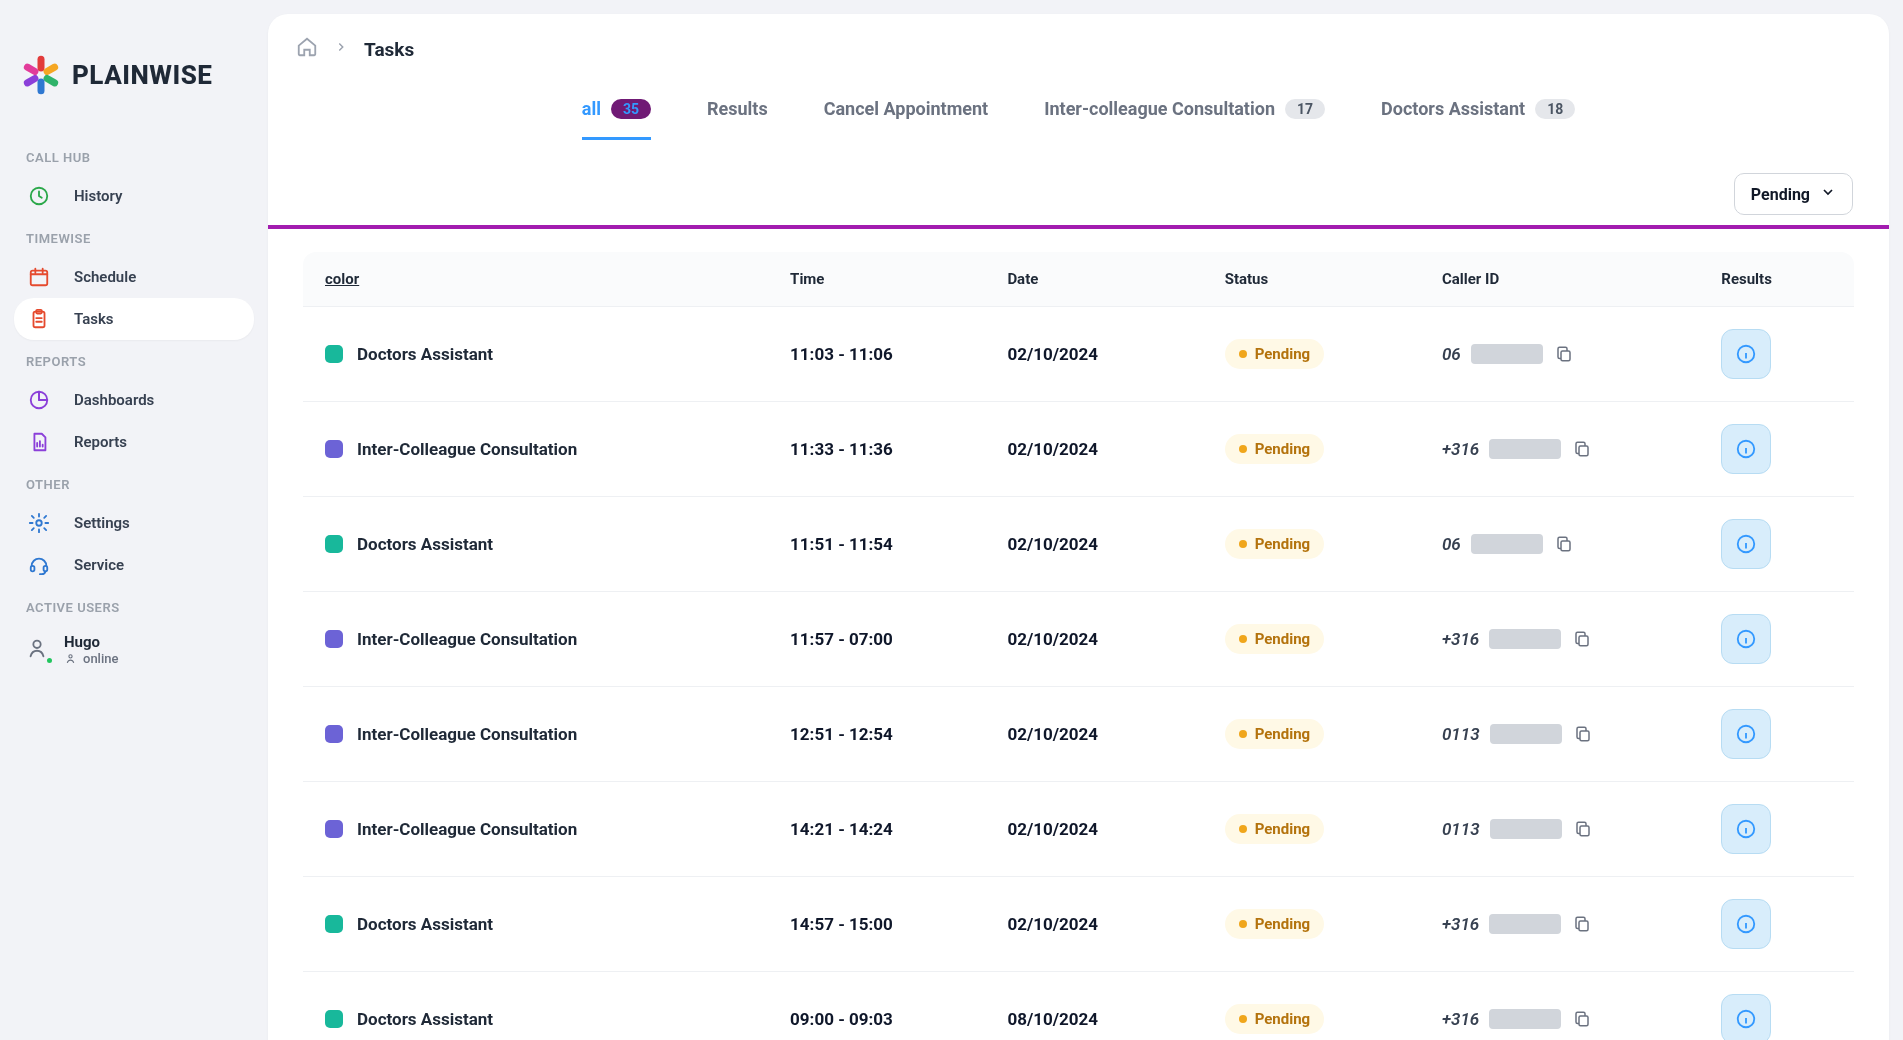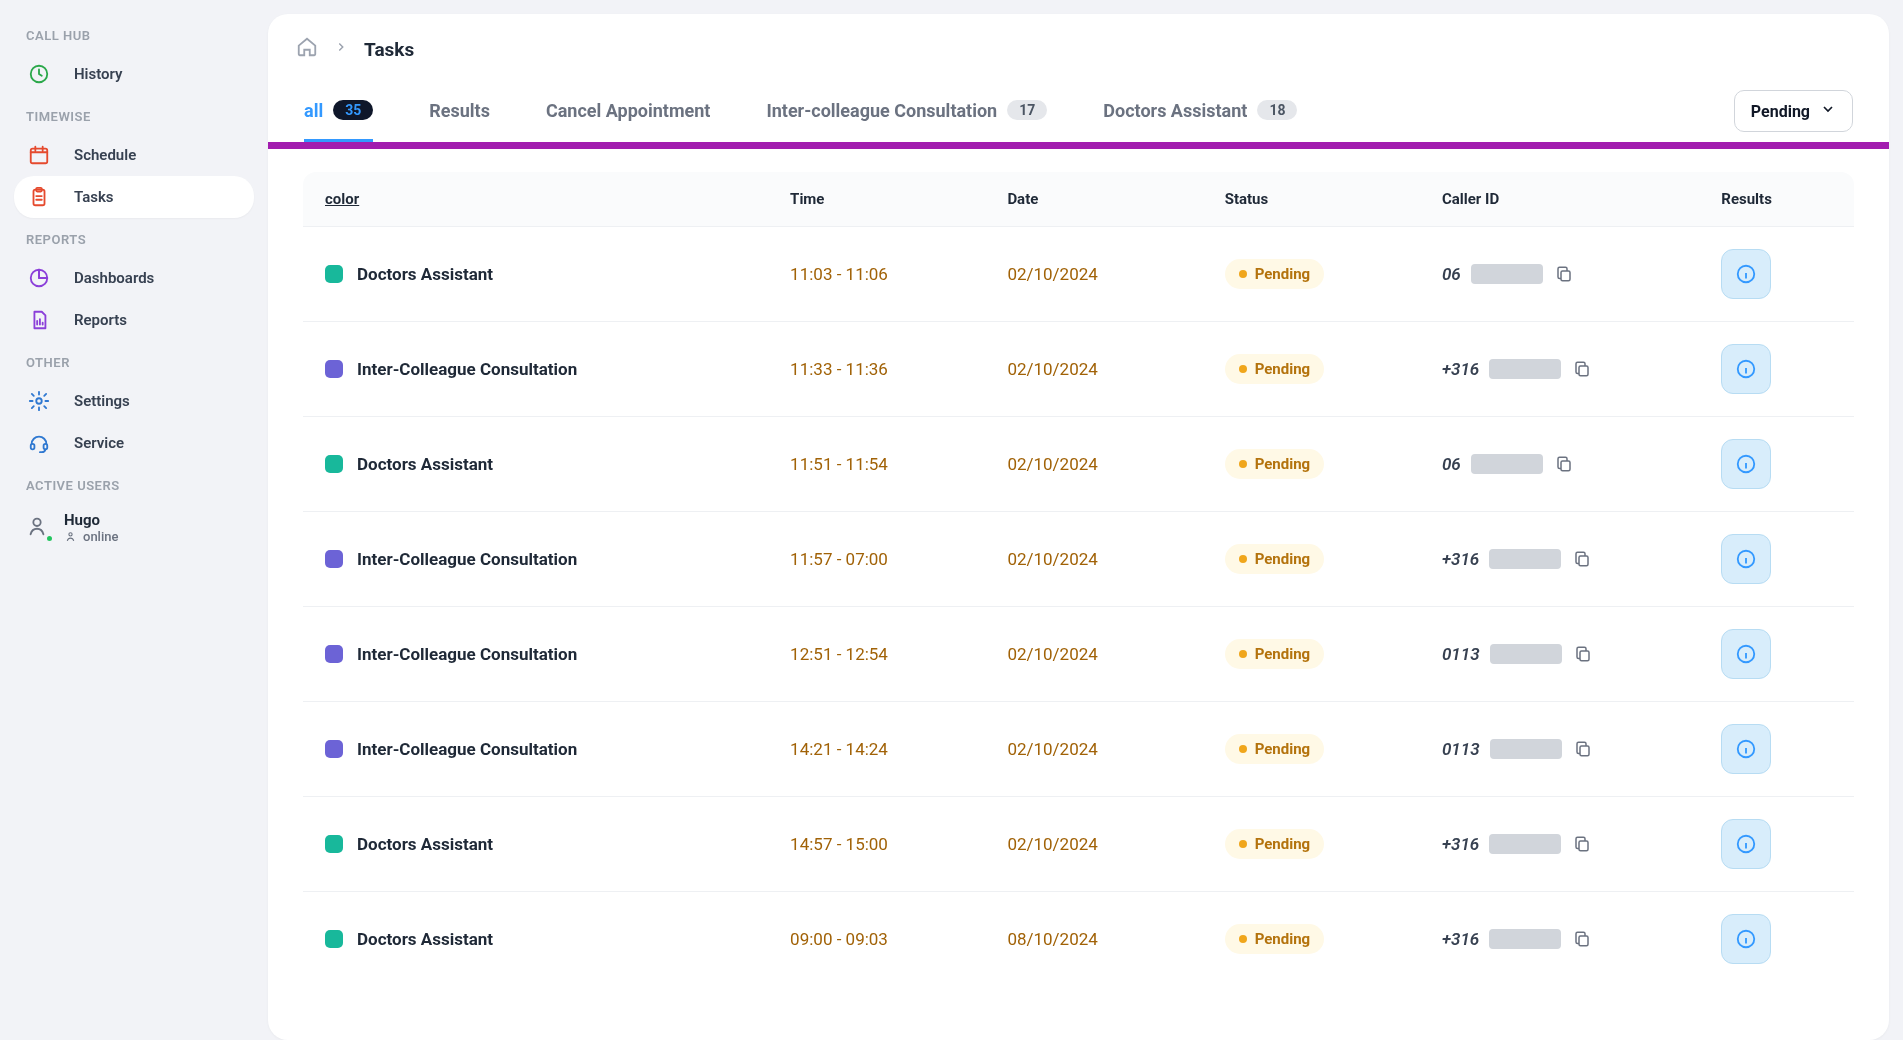--- a/index.html
+++ b/index.html
@@ -100,22 +100,23 @@
     align-items:center;
     gap: 16px;
     padding: 22px 28px 18px 28px;
     color:#6b7280;
   }
   .crumb-current { font-size: 19px; font-weight:700; color:#1f2937; }
   .tabs-bar {
     display:flex;
     align-items:center;
     padding: 0 36px;
-    border-bottom: 7px solid #a21caf;
+    border-bottom: 4px solid #a21caf;
     gap: 24px;
+    flex-direction: column;
   }
   .tab {
     display:flex;
     align-items:center;
     gap: 10px;
     padding: 18px 0 18px 0;
     font-size: 18px;
     font-weight:700;
     color:#6b7280;
     cursor:pointer;
@@ -128,21 +129,21 @@
   }
   .badge {
     background:#e5e7eb;
     color:#4b5563;
     font-size:14px;
     font-weight:700;
     padding: 2px 12px;
     border-radius: 999px;
   }
   .tab.active .badge {
-    background:#0f172a;
+    background:#701a75;
     color:#3399ff;
   }
   .filter-dropdown {
     margin-left:auto;
     display:flex;
     align-items:center;
     gap:10px;
     border:1px solid #d1d5db;
     border-radius:10px;
     padding:10px 16px;
@@ -177,21 +178,21 @@
     vertical-align:middle;
     font-size:17px;
     color:#374151;
   }
   .cat-cell { display:flex; align-items:center; gap:14px; font-weight:700; color:#1f2937;}
   .color-chip {
     width:18px; height:18px; border-radius:5px;
   }
   .chip-teal { background:#18b89b; }
   .chip-violet { background:#6c63d6; }
-  .time-cell, .date-cell { color:#a16207; font-weight:400; }
+  .time-cell, .date-cell { color:#0f172a; font-weight:700; }
   .status-pill {
     display:inline-flex;
     align-items:center;
     gap:8px;
     padding:6px 14px;
     border-radius:999px;
     background:#fff9e6;
     color:#b4730d;
     font-weight:700;
     font-size:15px;
@@ -217,20 +218,35 @@
     cursor:pointer;
   }
   .action-btn svg { stroke:#3399ff; }
 </style>
 </head>
 <body>
 
 <div class="app">
 
   <aside class="sidebar">
+    <div class="brand">
+      <span class="nav-icon" style="width:42px;height:42px;">
+        <svg viewBox="0 0 48 48" width="42" height="42">
+          <g transform="translate(24 24)">
+            <rect x="-4" y="-22" width="8" height="18" rx="4" fill="#e23b3b" transform="rotate(0)"></rect>
+            <rect x="-4" y="-22" width="8" height="18" rx="4" fill="#f5a623" transform="rotate(60)"></rect>
+            <rect x="-4" y="-22" width="8" height="18" rx="4" fill="#2fb36a" transform="rotate(120)"></rect>
+            <rect x="-4" y="-22" width="8" height="18" rx="4" fill="#2f78d1" transform="rotate(180)"></rect>
+            <rect x="-4" y="-22" width="8" height="18" rx="4" fill="#8b3fd9" transform="rotate(240)"></rect>
+            <rect x="-4" y="-22" width="8" height="18" rx="4" fill="#e23b9a" transform="rotate(300)"></rect>
+          </g>
+        </svg>
+      </span>
+      <span class="brand-text">PLAINWISE</span>
+    </div>
 
     <div id="sidebar-sections">
         <div class="section-label">CALL HUB</div>
         <div class="nav-item">
           <span class="nav-icon">
             <svg width="22" height="22" viewBox="0 0 24 24" stroke="#2ba84a" stroke-width="2" fill="none" stroke-linecap="round" stroke-linejoin="round">
               <circle cx="12" cy="12" r="9"></circle>
               <path d="M12 7v5l3 2"></path>
             </svg>
           </span>

